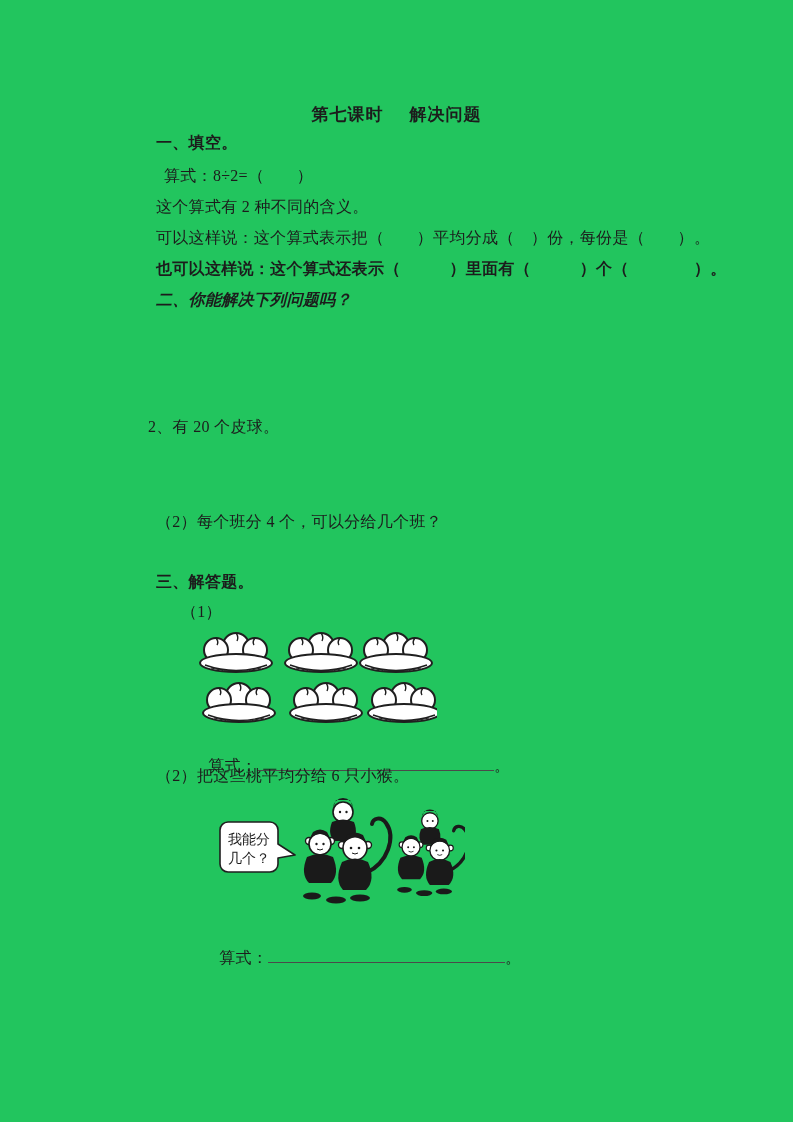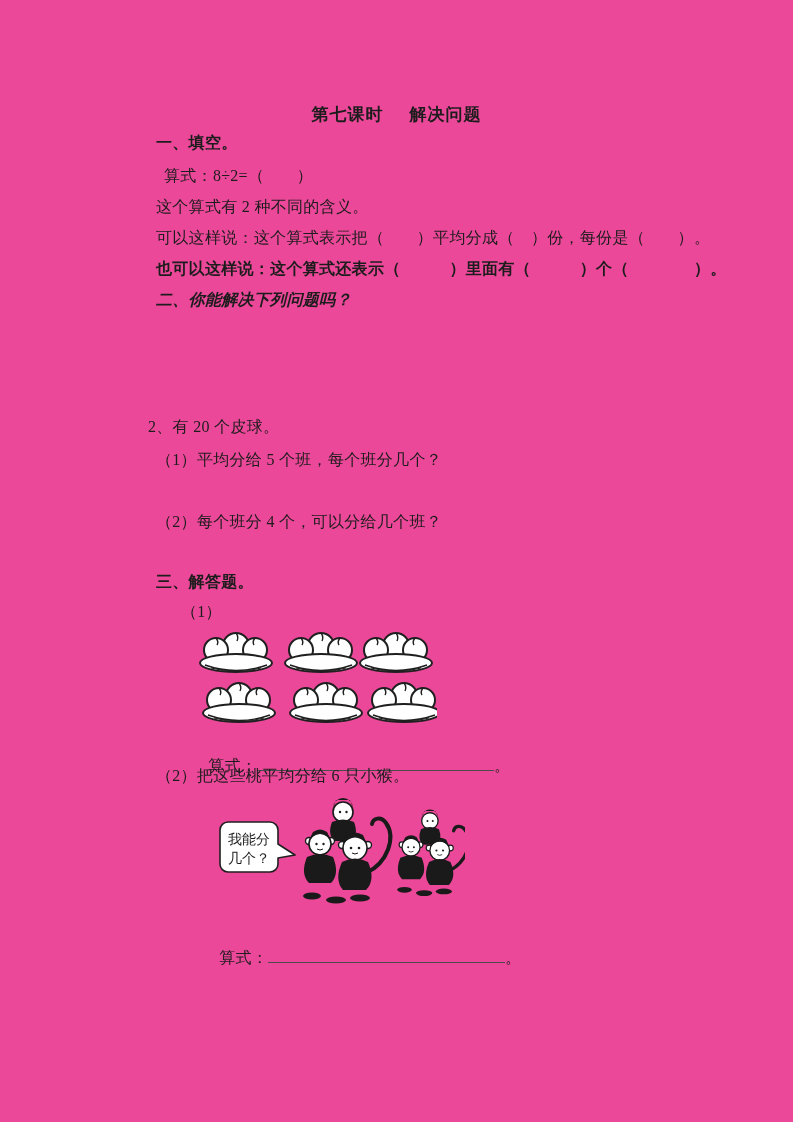--- a/index.html
+++ b/index.html
@@ -1,20 +1,20 @@
 <!DOCTYPE html>
 <html><head>
 <meta charset="utf-8">
 <style>
   html, body { margin: 0; padding: 0; background: #ffffff; }
   .page {
     position: relative;
     width: 793px;
     height: 1122px;
-    background: #ec4899;
+    background: #22c55e;
     font-family: "Liberation Serif", "DejaVu Serif", serif;
     color: #1c1c1c;
     font-size: 16px;
     overflow: hidden;
   }
   .line {
     position: absolute;
     white-space: pre;
     line-height: 20px;
     letter-spacing: 0.3px;
@@ -52,21 +52,20 @@
   </div>
 
   <div class="line bold" style="top:133px; left:120px;">一、填空。</div>
   <div class="line" style="top:166px; left:128px;">算式：8÷2=（　　）</div>
   <div class="line" style="top:197px; left:120px;">这个算式有 2 种不同的含义。</div>
   <div class="line" style="top:228px; left:120px;">可以这样说：这个算式表示把（　　）平均分成（　）份，每份是（　　）。</div>
   <div class="line" style="top:259px; left:120px;font-weight:bold;">也可以这样说：这个算式还表示（　　　）里面有（　　　）个（　　　　）。</div>
 
   <div class="line bold" style="top:290px; left:120px;font-style:italic;">二、你能解决下列问题吗？</div>
   <div class="line" style="top:417px; left:112px;">2、有 20 个皮球。</div>
-  <div class="line" style="top:450px; left:120px;">（1）平均分给 5 个班，每个班分几个？</div>
   <div class="line" style="top:512px; left:120px;">（2）每个班分 4 个，可以分给几个班？</div>
 
   <div class="line bold" style="top:572px; left:120px;">三、解答题。</div>
   <div class="line" style="top:602px; left:145px;">（1）</div>
 
   <svg class="illustration" style="left:195px; top:626px;" width="242" height="100" viewBox="0 0 242 100">
     <defs>
       <g id="plate">
 
         <path class="ink" d="M39,6 q-3,3 -2,6" fill="none" stroke-width="1.4"></path>

